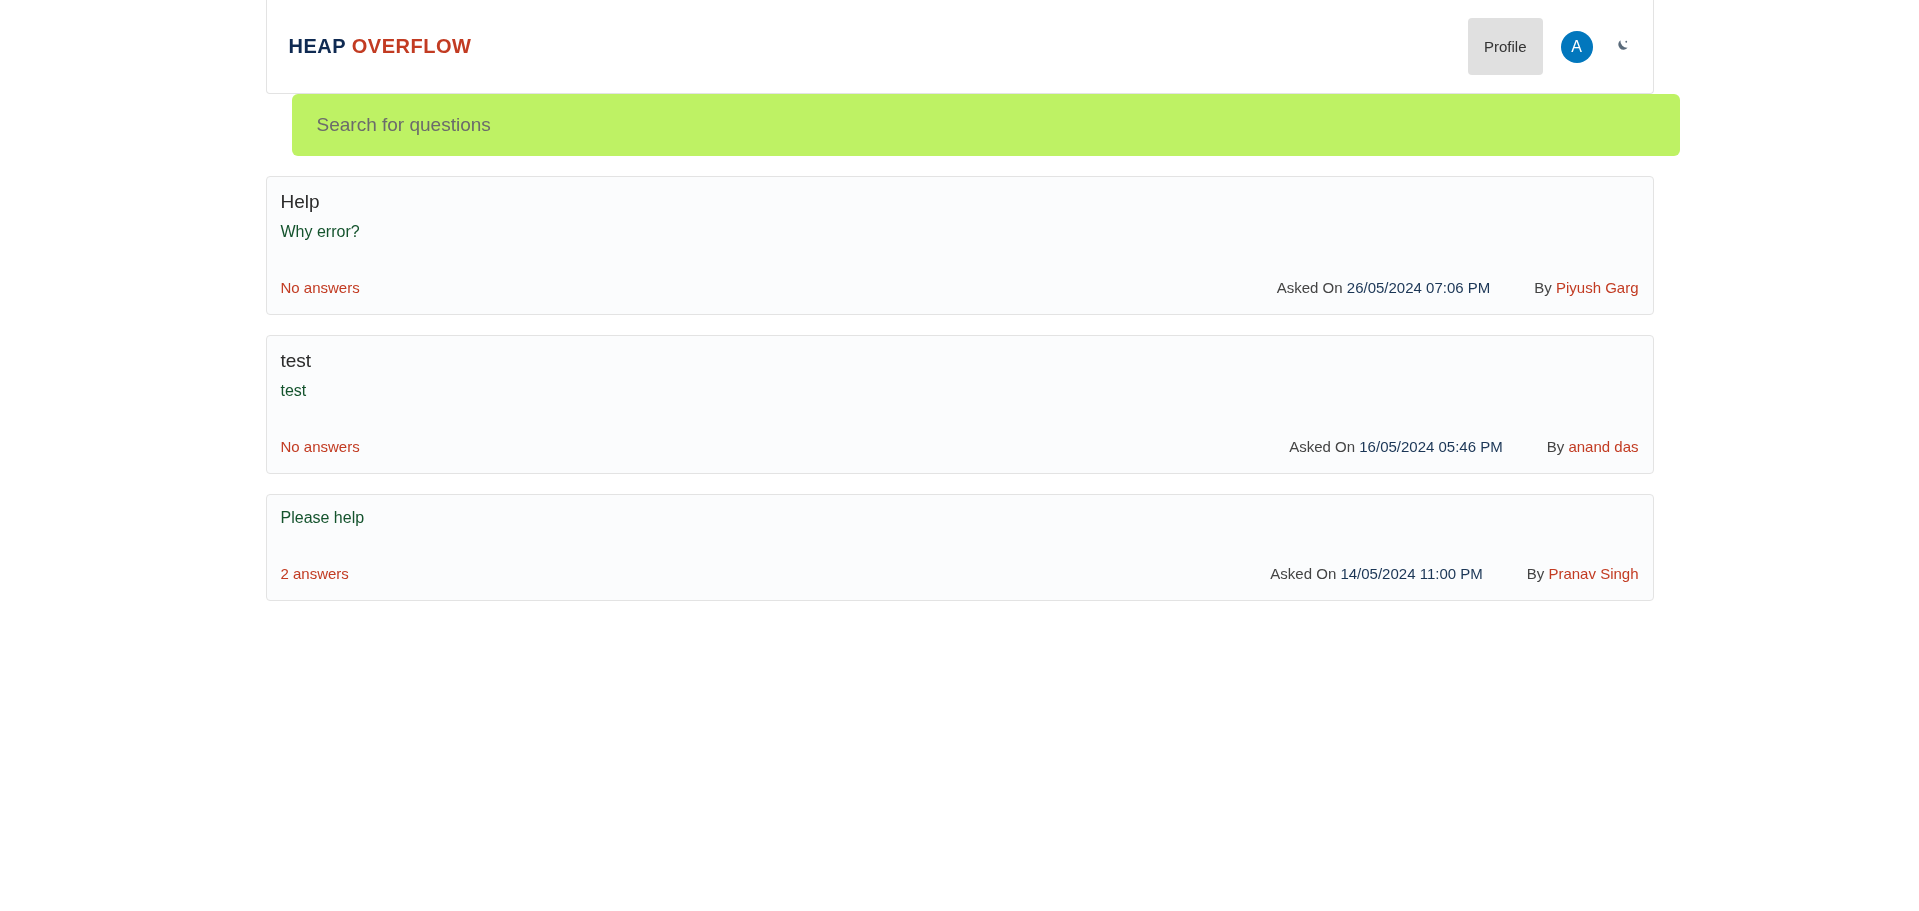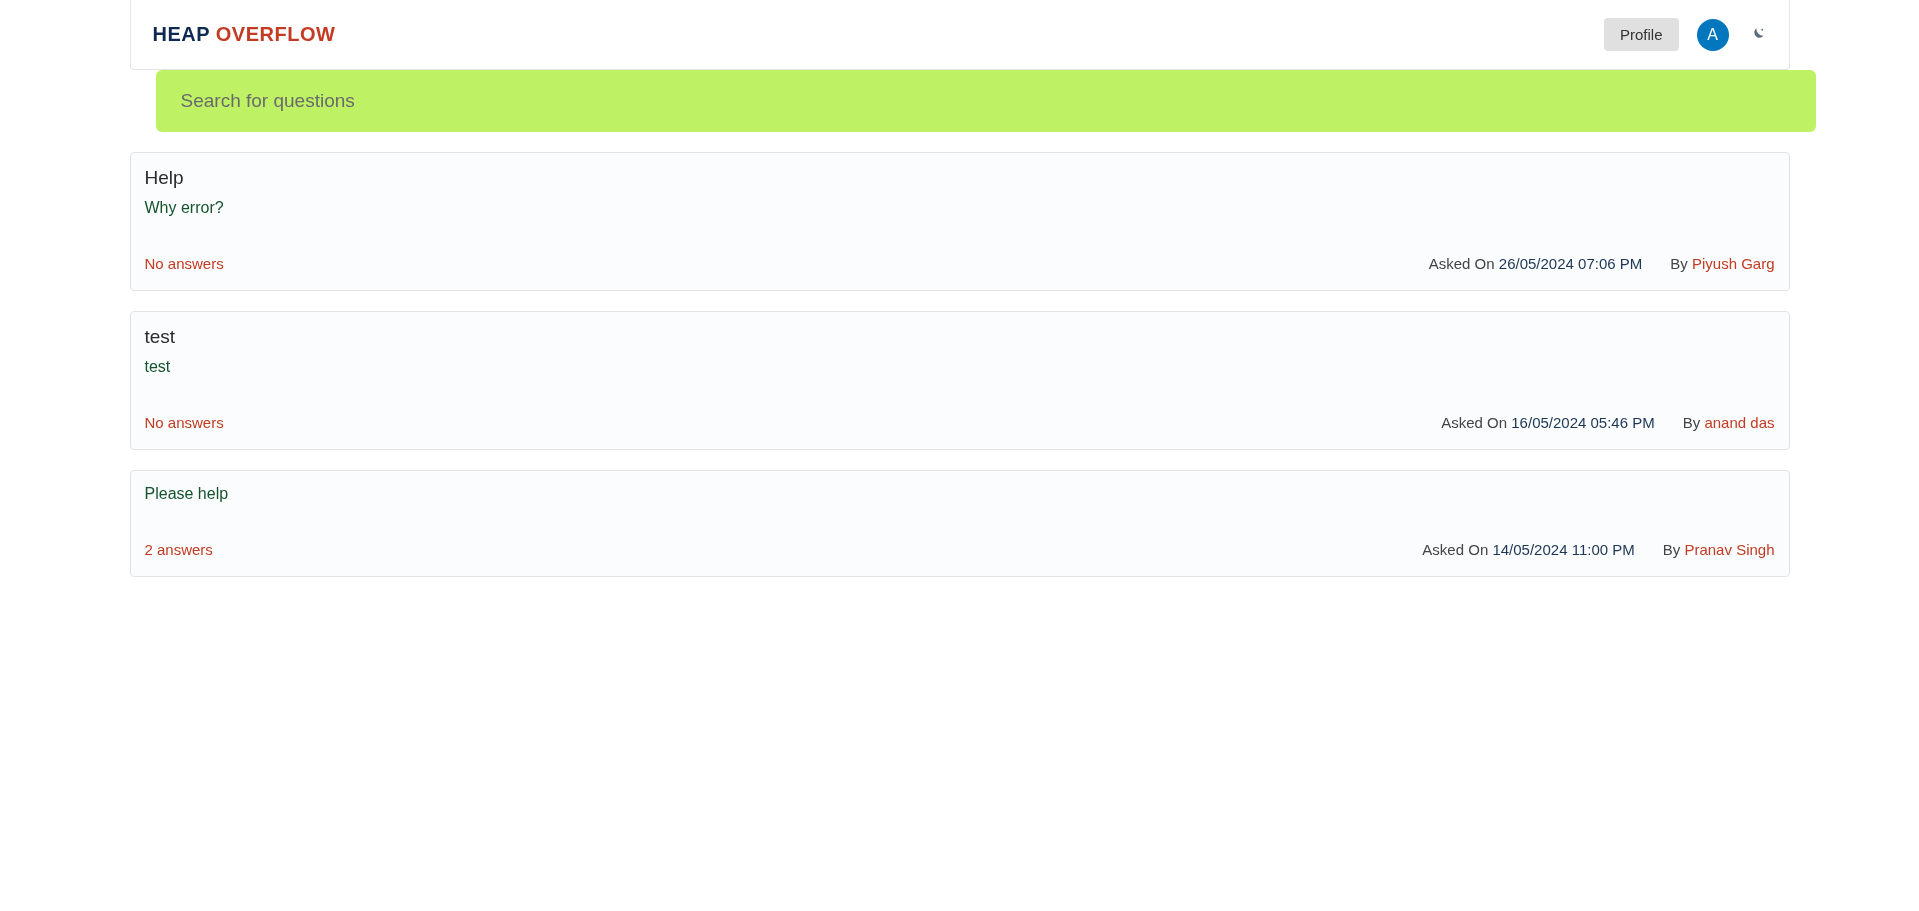--- a/index.html
+++ b/index.html
@@ -4,21 +4,21 @@
 <style>
   * { box-sizing: border-box; margin: 0; padding: 0; }
   html, body { height: 100%; }
   body {
     font-family: "Segoe UI", "Helvetica Neue", Arial, sans-serif;
     background: #ffffff;
     color: #333;
     overflow-y: scroll;
   }
   .container {
-    width: 1660px;
+    width: 1388px;
     margin: 0 auto;
     padding: 0 0 40px 0;
   }
   
   .header {
     margin-top: 0;
     border: 1px solid #e3e3e3;
     border-top: none;
     border-radius: 0 0 4px 4px;
     display: flex;
@@ -35,21 +35,21 @@
   .logo .heap { color: #0f2a52; }
   .logo .overflow { color: #c23b22; }
   .header-right {
     display: flex;
     align-items: center;
     gap: 18px;
   }
   .profile-btn {
     background: #e0e0e0;
     border: none;
-    padding: 8px 16px;
+    padding: 20px 16px;
     border-radius: 4px;
     font-size: 15px;
     color: #333;
     cursor: pointer;
     font-family: inherit;
   }
   .avatar {
     width: 32px;
     height: 32px;
     border-radius: 50%;
@@ -125,21 +125,21 @@
   }
   .q-footer {
     display: flex;
     justify-content: space-between;
     align-items: flex-start;
     font-size: 15px;
   }
   .q-answers { color: #c23b22; font-size: 15px; }
   .q-meta {
     display: flex;
-    gap: 28px;
+    gap: 44px;
     color: #444;
     font-size: 15px;
   }
   .q-meta .label { color: #444; }
   .q-meta .date { color: #1b3656; }
   .q-meta .author { color: #c23b22; }
   
   ::-webkit-scrollbar { width: 16px; }
   ::-webkit-scrollbar-track { background: #f1f1f1; }
   ::-webkit-scrollbar-thumb { background: #c8c8c8; border-radius: 0; }

